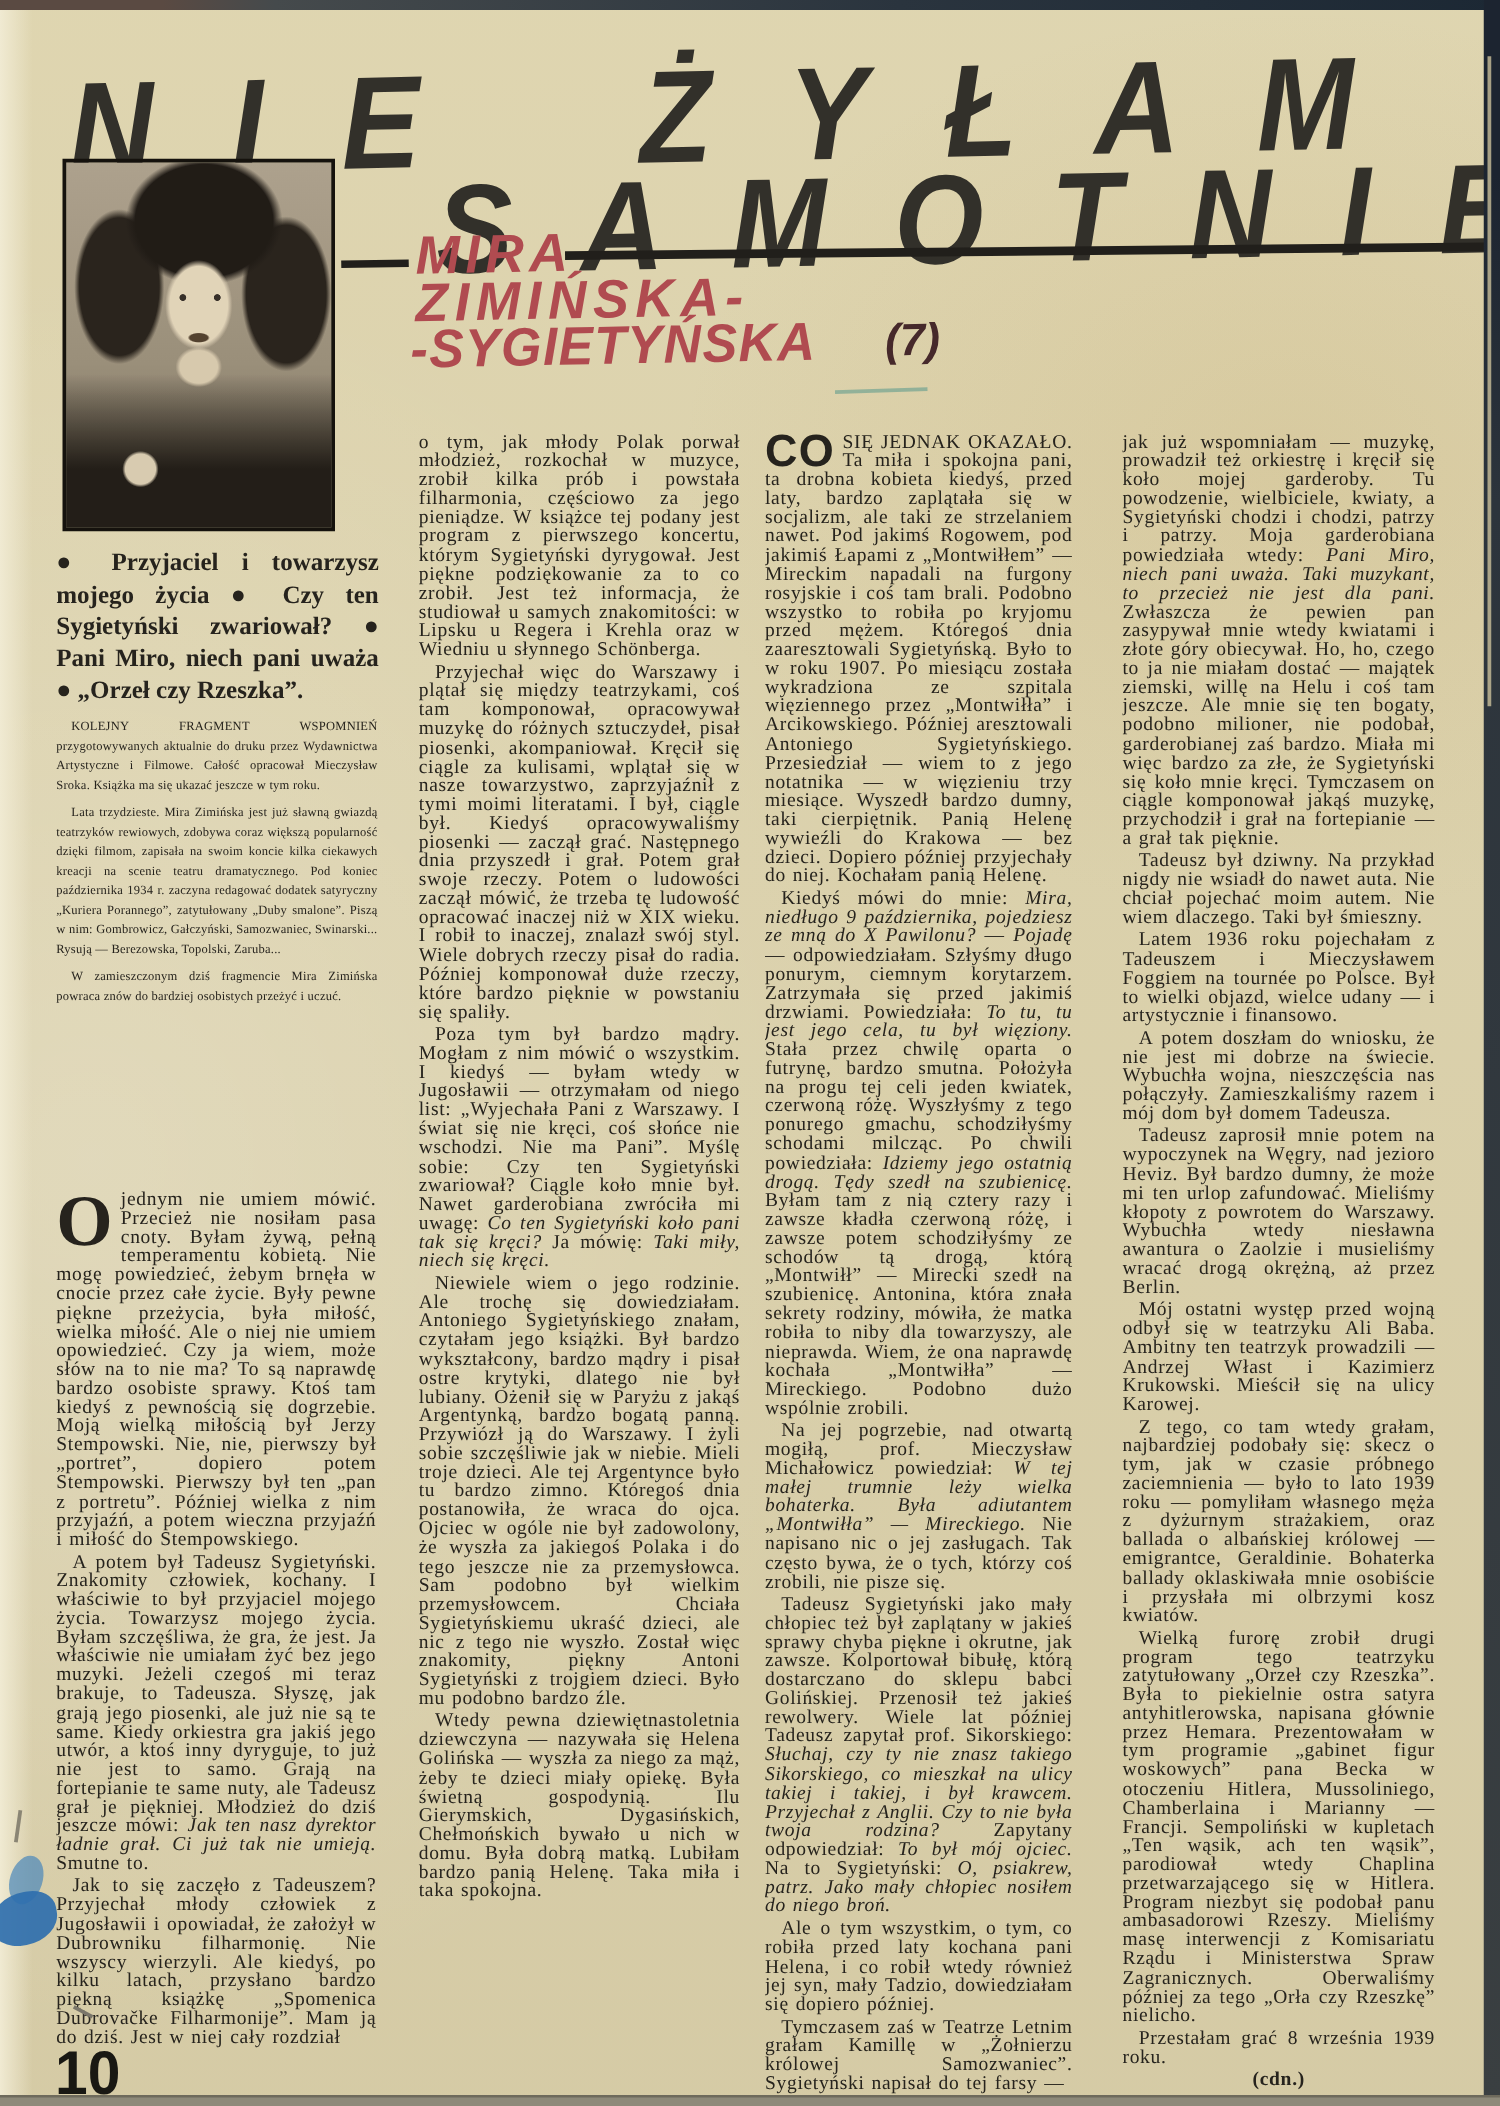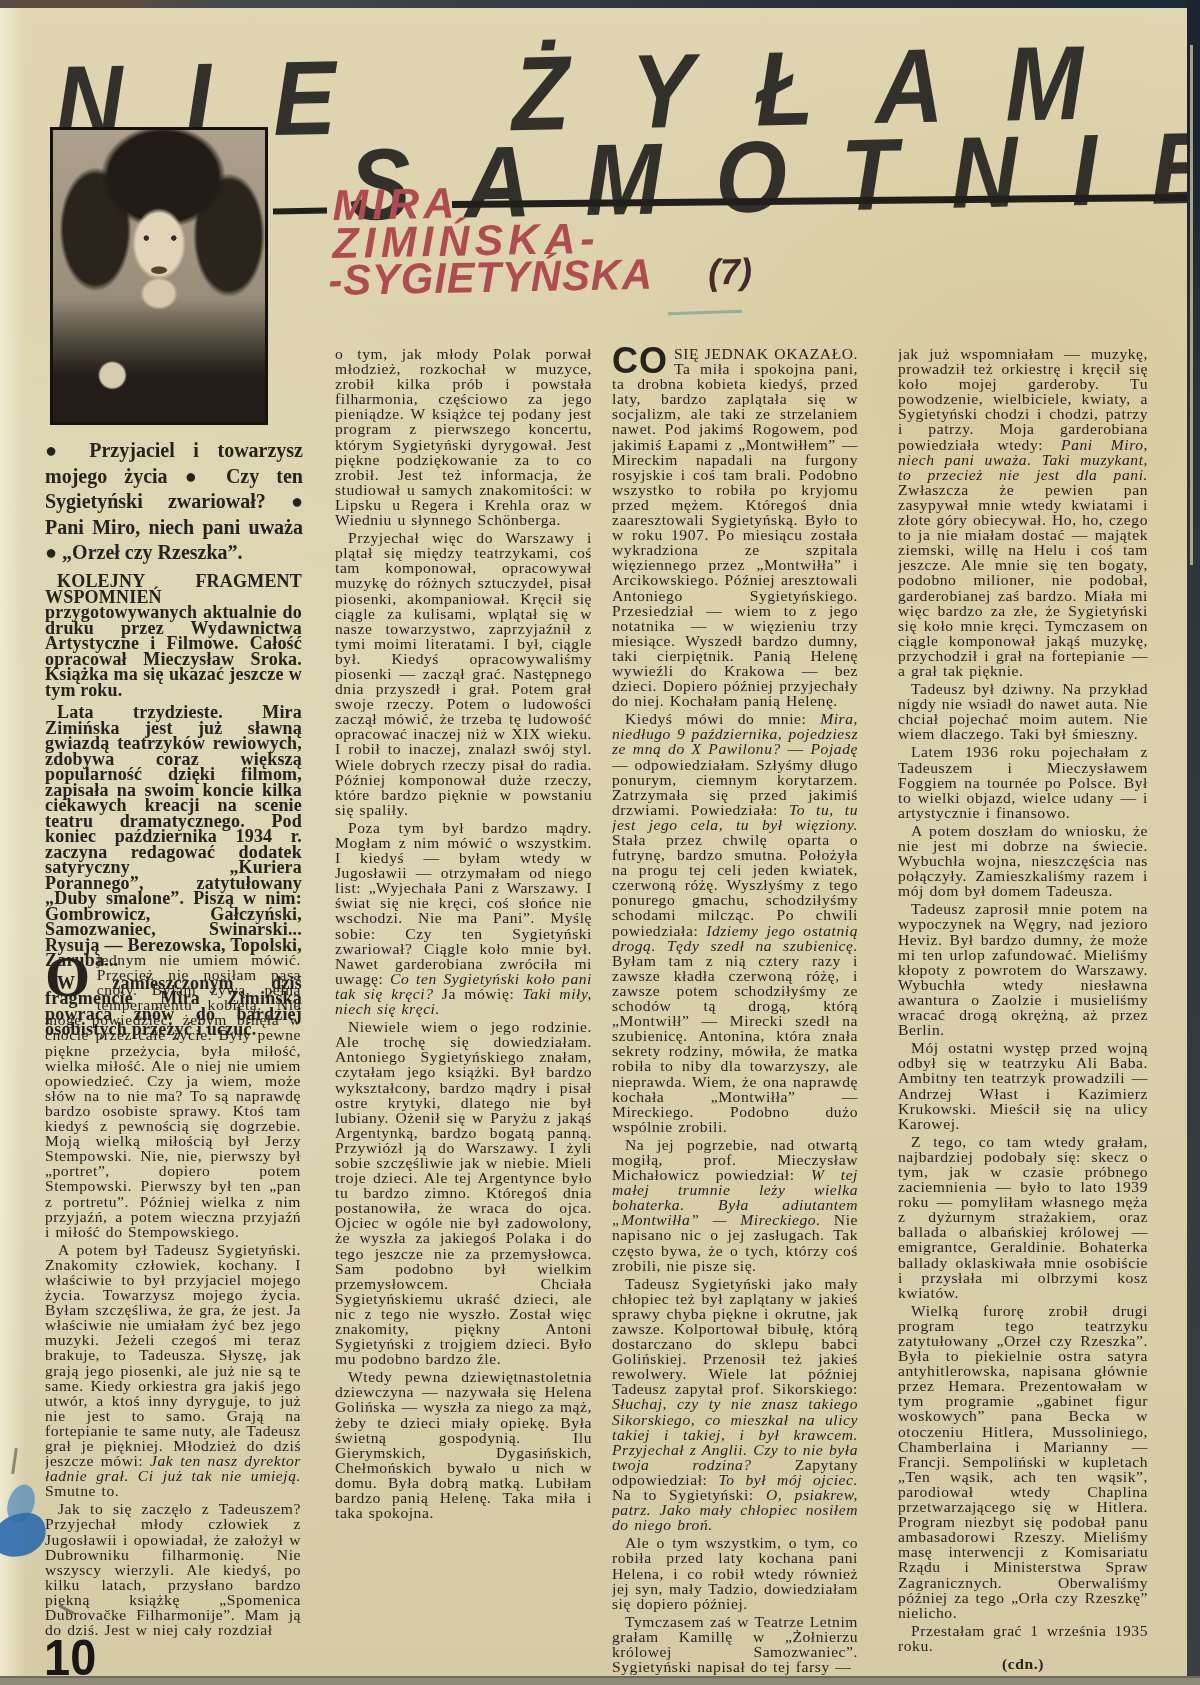--- a/index.html
+++ b/index.html
@@ -49,21 +49,21 @@
       radial-gradient(ellipse 58px 100px at 83% 36%, #2b251e 0 55%, transparent 62%),
       radial-gradient(circle 22px at 28% 84%, #cfc5ae 0 55%, transparent 66%),
       linear-gradient(0deg, #241f19 0 16%, rgba(36,31,25,0) 42%),
       linear-gradient(180deg,#a79d8c 0%, #958b79 55%, #6b6354 100%);
     filter:contrast(1.02) sepia(.12);}
 
   
   .intro{left:45px;top:438px;width:258px;font-weight:bold;font-size:20px;
       line-height:25.5px;text-align:justify;color:#26231d;}
   .editorial{left:45px;top:574px;width:257px;color:#26231d;}
-  .editorial p{margin:0 0 7px;font-weight:bold;font-size:18px;line-height:15.5px;
+  .editorial p{margin:0 0 7px;font-weight:normal;font-size:10px;line-height:15.5px;
       text-align:justify;text-indent:12px;letter-spacing:.2px;}
 
   
   .bodycol{color:#26231d;overflow:hidden;margin-top:24px;}
   .bodycol p{margin:0 0 3px;font-size:15.6px;line-height:15.1px;letter-spacing:.55px;
       word-spacing:1.1px;text-align:justify;text-indent:13px;}
   .bodycol p.noind{text-indent:0;}
   .bodycol p.ctr{text-align:center;text-indent:0;font-weight:bold;}
   .c1{left:45px;top:928px;width:256px;height:737px;}
   .c2{left:335px;top:322px;width:257px;height:1343px;}
@@ -143,21 +143,21 @@
     </div>
   <div class="z bodycol c4">
       <p class="noind">jak już wspomniałam — muzykę, prowadził też orkiestrę i kręcił się koło mojej garderoby. Tu powodzenie, wielbiciele, kwiaty, a Sygietyński chodzi i chodzi, patrzy i patrzy. Moja garderobiana powiedziała wtedy: <i>Pani Miro, niech pani uważa. Taki muzykant, to przecież nie jest dla pani.</i> Zwłaszcza że pewien pan zasypywał mnie wtedy kwiatami i złote góry obiecywał. Ho, ho, czego to ja nie miałam dostać — majątek ziemski, willę na Helu i coś tam jeszcze. Ale mnie się ten bogaty, podobno milioner, nie podobał, garderobianej zaś bardzo. Miała mi więc bardzo za złe, że Sygietyński się koło mnie kręci. Tymczasem on ciągle komponował jakąś muzykę, przychodził i grał na fortepianie — a grał tak pięknie.</p>
       <p>Tadeusz był dziwny. Na przykład nigdy nie wsiadł do nawet auta. Nie chciał pojechać moim autem. Nie wiem dlaczego. Taki był śmieszny.</p>
       <p>Latem 1936 roku pojechałam z Tadeuszem i Mieczysławem Foggiem na tournée po Polsce. Był to wielki objazd, wielce udany — i artystycznie i finansowo.</p>
       <p>A potem doszłam do wniosku, że nie jest mi dobrze na świecie. Wybuchła wojna, nieszczęścia nas połączyły. Zamieszkaliśmy razem i mój dom był domem Tadeusza.</p>
       <p>Tadeusz zaprosił mnie potem na wypoczynek na Węgry, nad jezioro Heviz. Był bardzo dumny, że może mi ten urlop zafundować. Mieliśmy kłopoty z powrotem do Warszawy. Wybuchła wtedy niesławna awantura o Zaolzie i musieliśmy wracać drogą okrężną, aż przez Berlin.</p>
       <p>Mój ostatni występ przed wojną odbył się w teatrzyku Ali Baba. Ambitny ten teatrzyk prowadzili — Andrzej Włast i Kazimierz Krukowski. Mieścił się na ulicy Karowej.</p>
       <p>Z tego, co tam wtedy grałam, najbardziej podobały się: skecz o tym, jak w czasie próbnego zaciemnienia — było to lato 1939 roku — pomyliłam własnego męża z dyżurnym strażakiem, oraz ballada o albańskiej królowej — emigrantce, Geraldinie. Bohaterka ballady oklaskiwała mnie osobiście i przysłała mi olbrzymi kosz kwiatów.</p>
       <p>Wielką furorę zrobił drugi program tego teatrzyku zatytułowany „Orzeł czy Rzeszka”. Była to piekielnie ostra satyra antyhitlerowska, napisana głównie przez Hemara. Prezentowałam w tym programie „gabinet figur woskowych” pana Becka w otoczeniu Hitlera, Mussoliniego, Chamberlaina i Marianny — Francji. Sempoliński w kupletach „Ten wąsik, ach ten wąsik”, parodiował wtedy Chaplina przetwarzającego się w Hitlera. Program niezbyt się podobał panu ambasadorowi Rzeszy. Mieliśmy masę interwencji z Komisariatu Rządu i Ministerstwa Spraw Zagranicznych. Oberwaliśmy później za tego „Orła czy Rzeszkę” nielicho.</p>
-      <p>Przestałam grać 1 września 1935 roku.</p>
+      <p>Przestałam grać 8 września 1939 roku.</p>
       <p class="ctr">(cdn.)</p>
     </div>
 
   <div class="z pagenum">10</div>
 
   <div class="z edge top-edge"></div>
   <div class="z edge right-edge"></div>
   <div class="z edge right-sliver"></div>
   <div class="z edge bottom-edge"></div>
   <div class="z left-light"></div>

